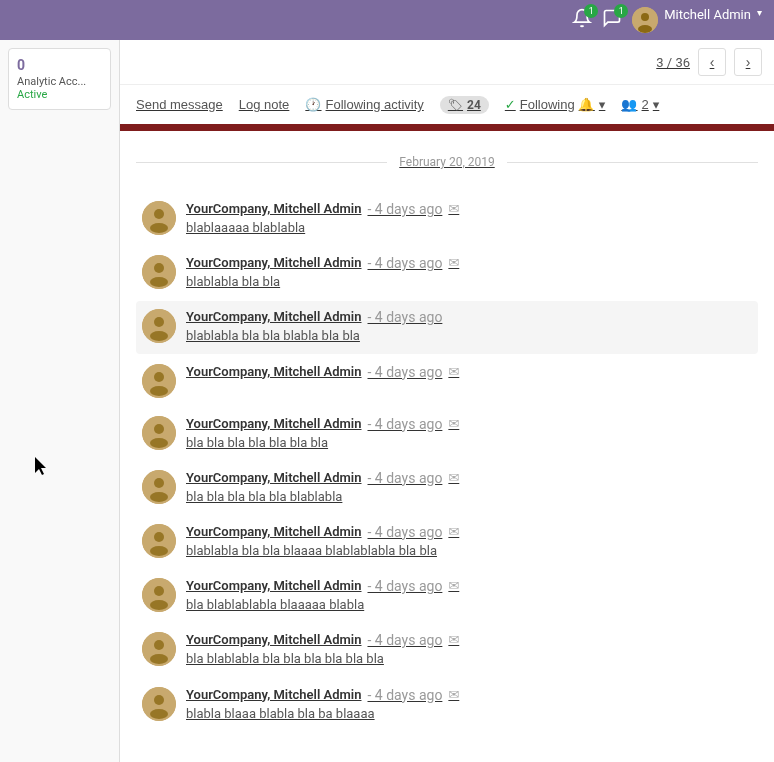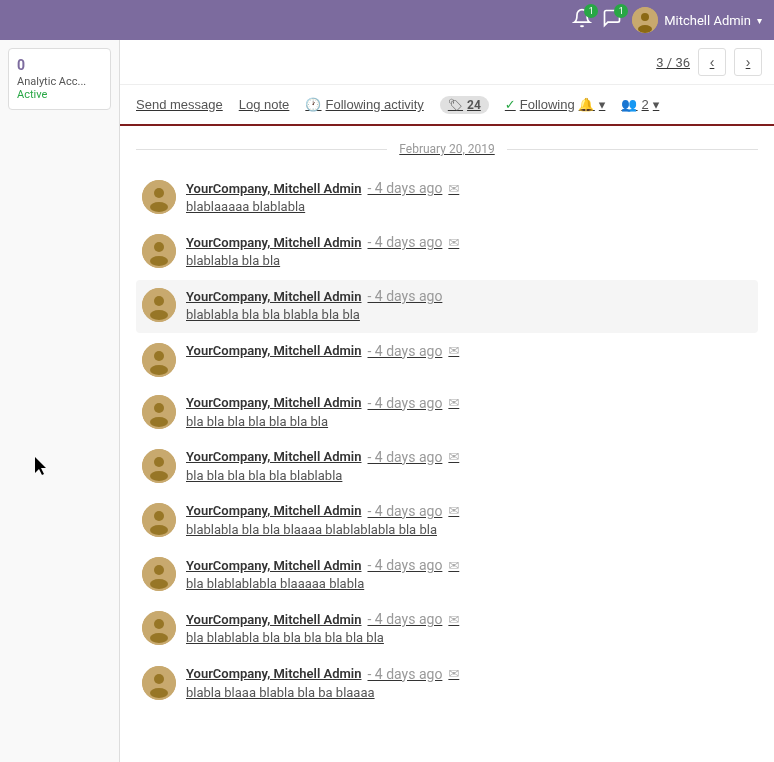--- a/index.html
+++ b/index.html
@@ -30,21 +30,21 @@
       border-radius: 50%;
       font-size: 9px;
       width: 14px;
       height: 14px;
       display: flex;
       align-items: center;
       justify-content: center;
     }
     .topbar-user {
       display: flex;
-      align-items: center;
+      align-items: flex-start;
       gap: 6px;
       color: white;
       cursor: pointer;
     }
     .topbar-user-avatar {
       width: 26px;
       height: 26px;
       border-radius: 50%;
       background: #c8a96e;
       overflow: hidden;
@@ -132,21 +132,21 @@
       justify-content: center;
       color: #555;
       font-size: 14px;
     }
 
     
     .action-bar {
       display: flex;
       align-items: center;
       padding: 8px 16px;
-      border-bottom: 2px solid #7f1d1d;
+      border-bottom: 7px solid #7f1d1d;
       gap: 16px;
       flex-wrap: wrap;
     }
     .action-btn {
       background: none;
       border: none;
       cursor: pointer;
       color: #555;
       font-size: 13px;
       padding: 4px 0;
@@ -195,21 +195,21 @@
       flex: 1;
       overflow-y: auto;
       padding: 0 16px 16px;
     }
 
     
     .date-divider {
       display: flex;
       align-items: center;
       gap: 12px;
-      margin: 16px 0;
+      margin: 24px 0;
       color: #999;
       font-size: 12px;
     }
     .date-divider::before, .date-divider::after {
       content: '';
       flex: 1;
       height: 1px;
       background: #e0e0e0;
     }
 
@@ -234,21 +234,21 @@
       align-items: center;
       justify-content: center;
       overflow: hidden;
     }
     
     .avatar svg { width: 34px; height: 34px; }
 
     .message-content { flex: 1; }
     .message-header {
       display: flex;
-      align-items: center;
+      align-items: flex-start;
       gap: 6px;
       margin-bottom: 2px;
     }
     .message-author {
       font-weight: 600;
       color: #333;
       font-size: 13px;
     }
     .message-time {
       color: #999;

